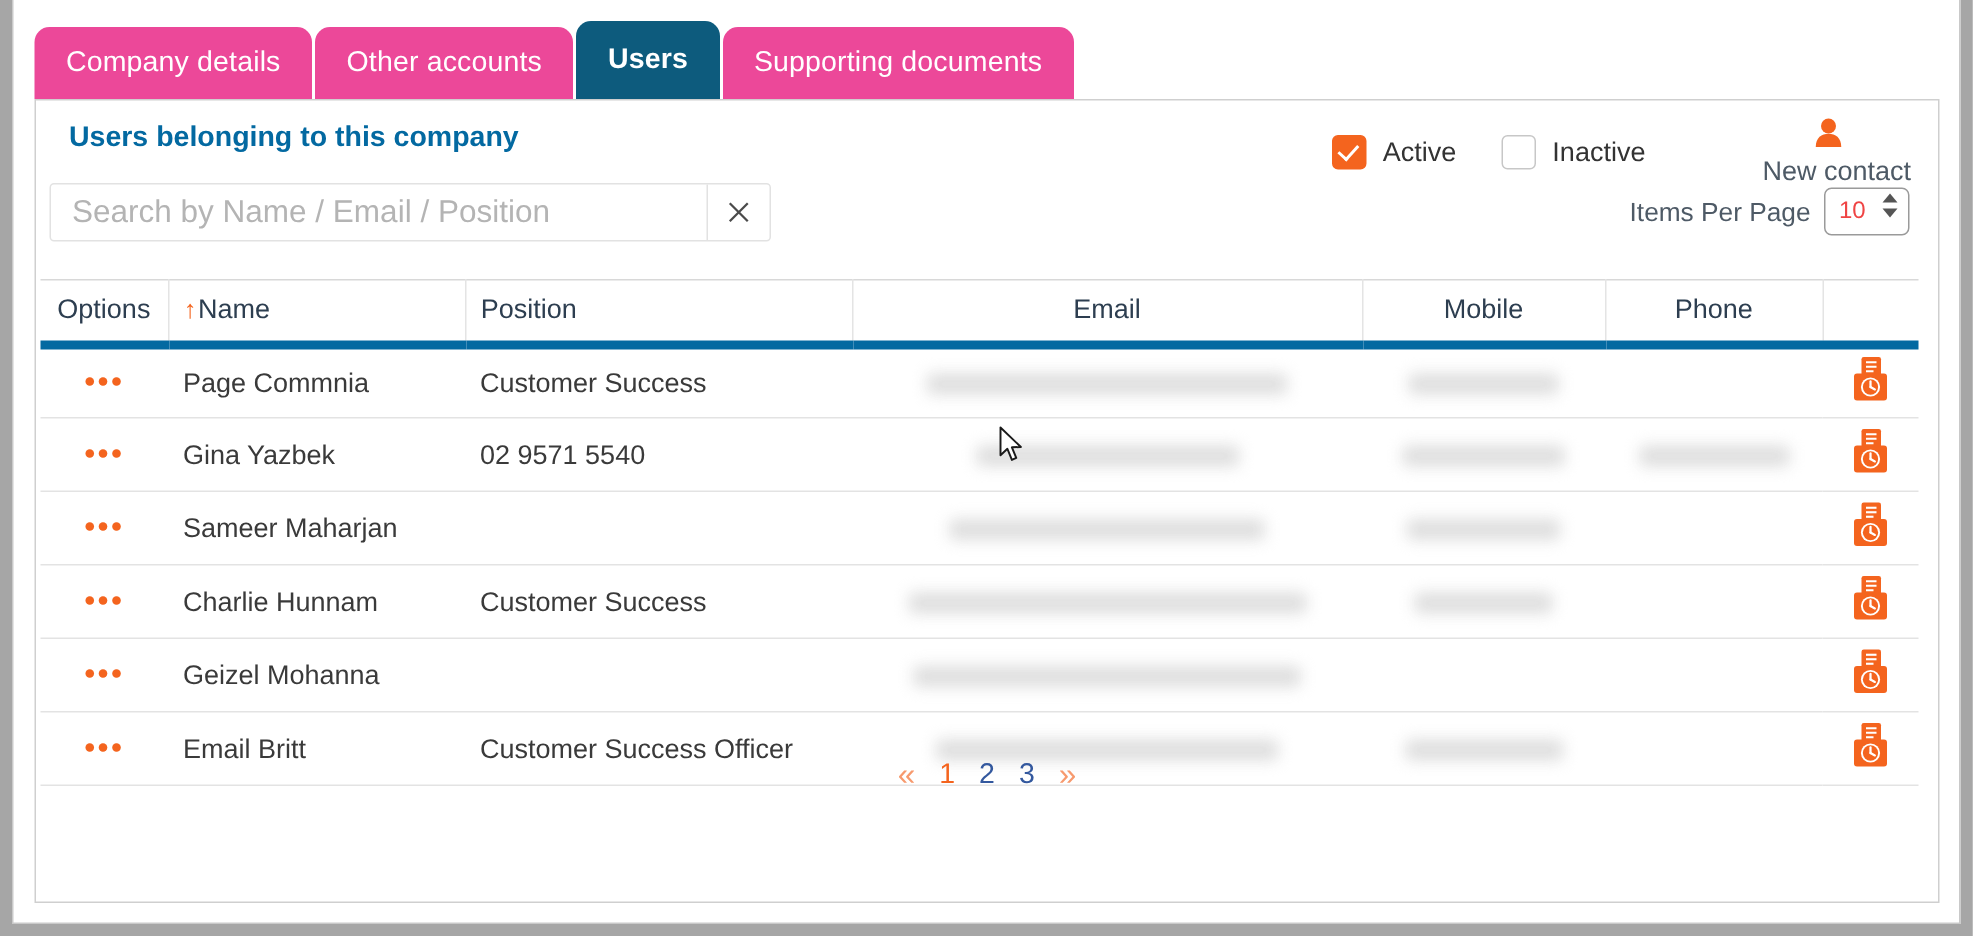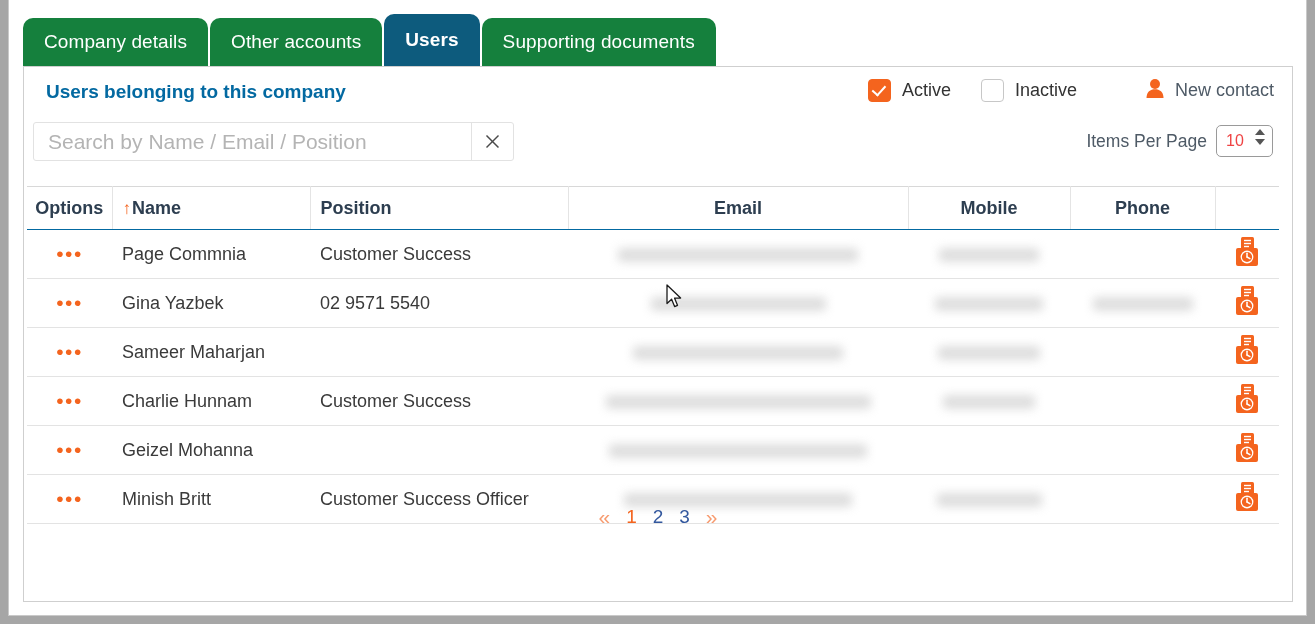--- a/index.html
+++ b/index.html
@@ -25,21 +25,21 @@
   #tab-strip {
     position: absolute;
     left: 0; top: 16px;
     height: 50px;
     display: flex;
     align-items: flex-end;
     padding-left: 14px;
   }
   .tab {
     height: 48px;
-    background: #15803d;
+    background: #ec4899;
     color: #ffffff;
     border-radius: 10px 10px 0 0;
     display: flex;
     align-items: center;
     justify-content: center;
     padding: 0 21px;
     font-size: 19px;
     letter-spacing: .1px;
     margin-right: 2px;
     cursor: pointer;
@@ -114,20 +114,21 @@
   .cb-label {
     font-size: 18px;
     color: #333;
     white-space: nowrap;
   }
   #new-contact-btn {
     display: flex;
     align-items: center;
     cursor: pointer;
     margin-left: 38px;
+    flex-direction: column;
   }
   #new-contact-btn .label {
     font-size: 18px;
     color: #4e5a66;
     margin-left: 10px;
     white-space: nowrap;
   }
 
   
   #search-row {
@@ -211,24 +212,24 @@
   #users-table {
     position: absolute;
     left: 3px; top: 119px;
     width: 1252px;
     border-collapse: collapse;
     table-layout: fixed;
   }
   #users-table thead th {
     height: 43px;
     font-size: 18px;
-    font-weight: 700;
+    font-weight: 400;
     color: #2d3e50;
     border-top: 1px solid #d8d8d8;
-    border-bottom: 1px solid #0369a1;
+    border-bottom: 6px solid #0369a1;
     border-right: 1px solid #e4e4e4;
     background: #fff;
     padding: 0 10px;
     white-space: nowrap;
   }
   #users-table thead th.th-options { text-align: center; padding: 0; }
   #users-table thead th.th-name,
   #users-table thead th.th-position { text-align: left; }
   #users-table thead th.th-email,
   #users-table thead th.th-mobile,
@@ -477,21 +478,21 @@
                   <line x1="12" y1="10.5" x2="17" y2="10.5" stroke="#fff" stroke-width="1.4"></line>
                   <rect x="4" y="12" width="22" height="18" rx="2" fill="#f4641e"></rect>
                   <circle cx="15" cy="21" r="6.4" fill="#fff"></circle>
                   <circle cx="15" cy="21" r="5.1" fill="#f4641e"></circle>
                   <line x1="15" y1="21" x2="15" y2="17.3" stroke="#fff" stroke-width="1.5" stroke-linecap="round"></line>
                   <line x1="15" y1="21" x2="17.9" y2="22.6" stroke="#fff" stroke-width="1.5" stroke-linecap="round"></line>
                 </svg></span></td>
           </tr>
           <tr>
             <td class="cell-options"><span class="dots">•••</span></td>
-            <td class="cell-name">Minish Britt</td>
+            <td class="cell-name">Email Britt</td>
             <td class="cell-position">Customer Success Officer</td>
             <td class="cell-email" style="text-align: center;"><span class="redact" style="width: 228px;"></span></td>
             <td class="cell-mobile" style="text-align: center;"><span class="redact" style="width: 105px;"></span></td>
             <td class="cell-phone" style="text-align: center;"></td>
             <td class="cell-actions"><span class="history-icon"><svg width="30" height="32" viewBox="0 0 30 32">
                   <rect x="9" y="1" width="13" height="15" rx="1.5" fill="#f4641e"></rect>
                   <line x1="12" y1="4.5" x2="19" y2="4.5" stroke="#fff" stroke-width="1.4"></line>
                   <line x1="12" y1="7.5" x2="19" y2="7.5" stroke="#fff" stroke-width="1.4"></line>
                   <line x1="12" y1="10.5" x2="17" y2="10.5" stroke="#fff" stroke-width="1.4"></line>
                   <rect x="4" y="12" width="22" height="18" rx="2" fill="#f4641e"></rect>

